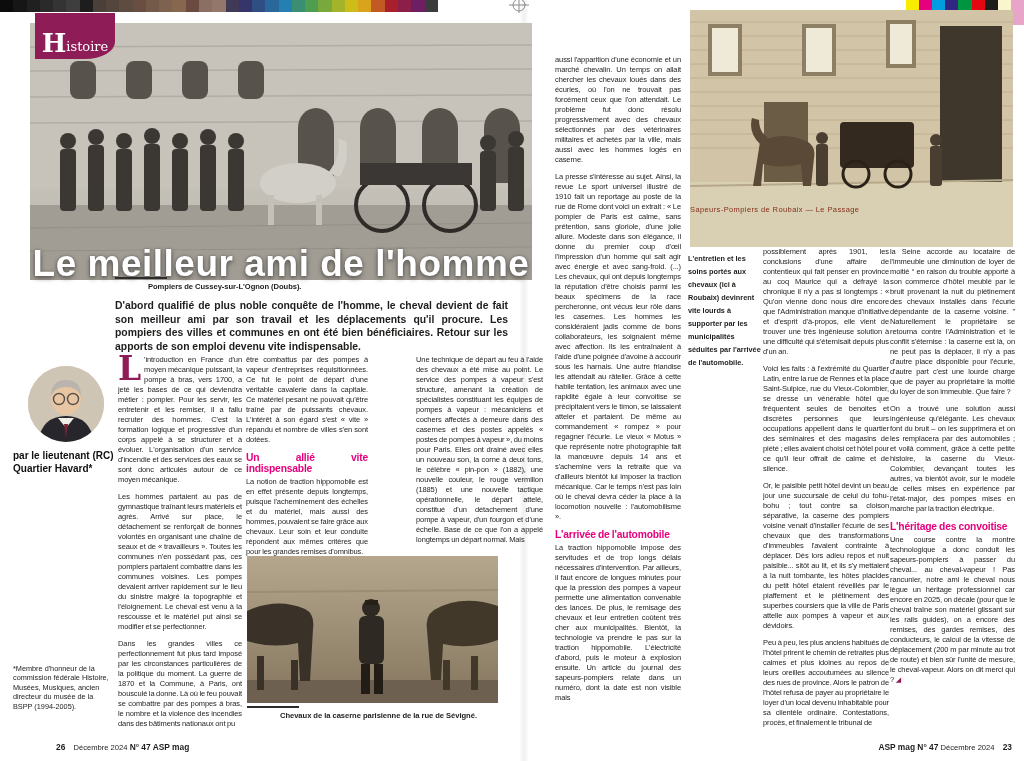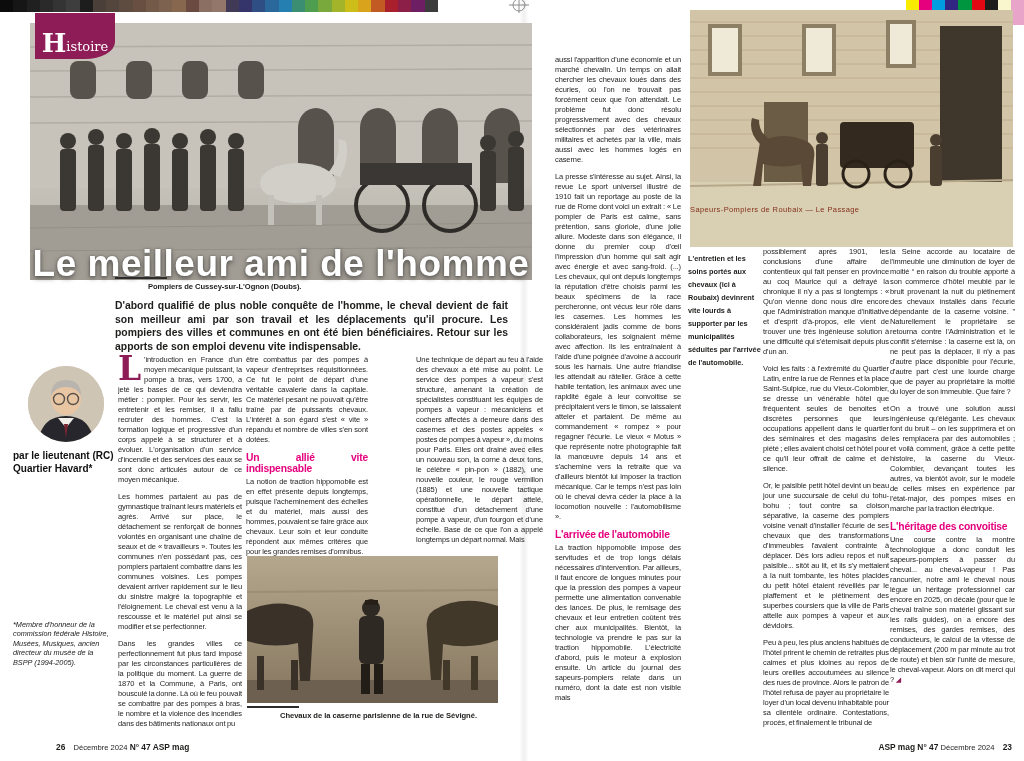--- a/index.html
+++ b/index.html
@@ -27,21 +27,21 @@
           text-shadow:0 2px 5px rgba(40,40,40,.65),0 0 2px rgba(60,60,60,.5);}
   .cap-rule{position:absolute;height:2px;background:#2c2c2c;}
   .caption{position:absolute;font-size:7.6px;font-weight:700;color:#1d1d1b;letter-spacing:-.05px;padding-left:33px;}
   
   .intro{position:absolute;left:115px;top:299px;width:393px;margin:0;font-size:10.4px;
          line-height:13.6px;font-weight:700;color:#1d1d1b;text-align:justify;}
   .portrait{position:absolute;left:28px;top:366px;width:76px;height:76px;border-radius:50%;
          overflow:hidden;background:#cfc5b4;}
   .byline{position:absolute;left:13px;top:450px;width:104px;font-size:10px;font-weight:700;
          line-height:12.5px;color:#111;}
-  .footnote{position:absolute;left:13px;top:620px;width:97px;font-size:7.3px;line-height:9.4px;color:#222;font-style:italic;}
+  .footnote{position:absolute;left:13px;top:664px;width:97px;font-size:7.3px;line-height:9.4px;color:#222;}
   
   .col{position:absolute;overflow:hidden;font-size:7.5px;line-height:10px;text-align:justify;
        letter-spacing:-.1px;word-spacing:-.4px;}
   .col p{margin:0 0 7px;}
   .col-a{left:118px;top:355px;width:124px;height:394px;}
   .col-b{left:246px;top:355px;width:122px;height:202px;}
   .col-c{left:372px;top:355px;width:127px;height:208px;margin-left:44px;}
   .rcol-a{left:555px;top:55px;width:126px;height:690px;}
   .rcol-b{left:763px;top:247px;width:126px;height:505px;}
   .rcol-c{left:890px;top:247px;width:125px;height:498px;}

